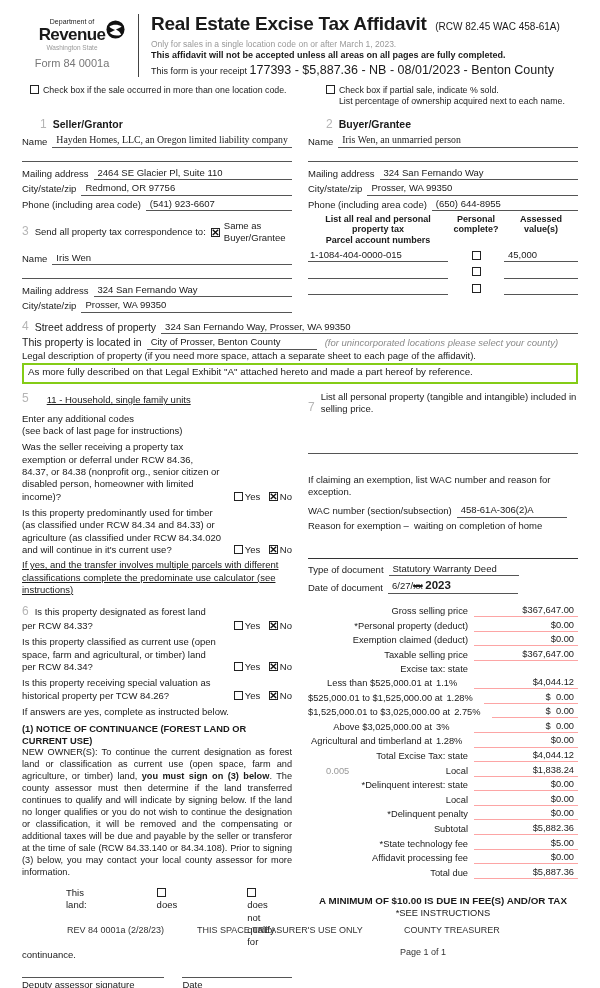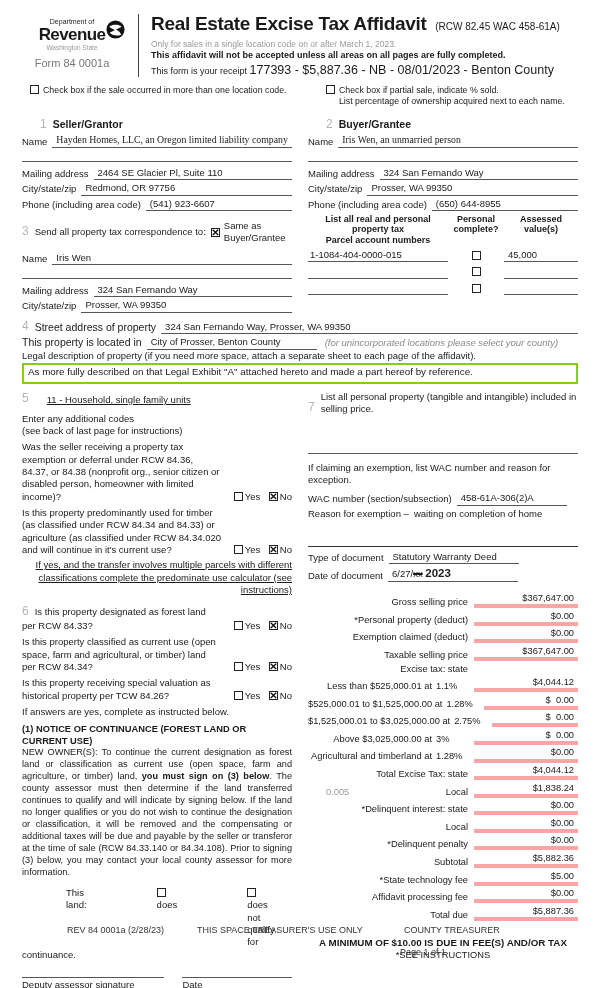--- a/index.html
+++ b/index.html
@@ -6,21 +6,21 @@
   body { margin:0; background:#e8e8e8; }
   .page {
     width:600px; height:988px; margin:0 auto; background:#fff;
     font-family:"Liberation Sans", sans-serif; color:#1a1a1a;
     font-size:9.5px; line-height:1.3; padding:8px 22px 0 22px;
     position:relative; overflow:hidden;
   }
   .gray { color:#8a8a8a; }
   .b { font-weight:bold; }
   .i { font-style:italic; }
-  .u { text-decoration:underline;text-align:right; }
+  .u { text-decoration:underline; }
   .strike { text-decoration:line-through; text-decoration-thickness:1.5px; }
   .secnum { color:#b5b5b5; font-size:12px; margin-right:6px; font-weight:normal; }
 
   
   .hdr { display:flex; align-items:stretch; }
   .logo { width:100px; text-align:center; padding-top:9px; flex:0 0 auto; }
   .logo-top { font-size:7px; color:#222; }
   .logo-big { font-size:17px; font-weight:bold; letter-spacing:-0.6px; line-height:1; position:relative; display:inline-block; }
   .logo-mark { position:absolute; right:-20px; top:-6px; }
   .logo-state { font-size:6.5px; color:#999; margin-top:1px; }
@@ -79,21 +79,21 @@
   .landrow { display:flex; margin-top:8px; }
   .landrow > div { margin-right:26px;margin-left:44px; }
   .sigpair { display:flex; gap:18px; margin-top:16px; }
   .sigpair .sp1 { flex:1.3; } .sigpair .sp2 { flex:1; }
   .sigline { border-top:1px solid #555; padding-top:1px; }
 
   
   .ex-row { display:flex; align-items:flex-end; margin-top:1.5px; font-size:9.3px; }
   .ex-left { flex:1; text-align:right; white-space:nowrap; }
   .ex-rate { display:inline-block; width:32px; text-align:left; margin-left:4px; }
-  .ex-amt { width:104px; border-bottom:4px solid #fca5a5; text-align:right; padding:0 4px 0 0; white-space:pre; margin-left:6px; }
+  .ex-amt { width:104px; border-bottom:1px solid #fca5a5; text-align:right; padding:0 4px 0 0; white-space:pre; margin-left:6px; }
   .ex-amt.noline { border-bottom:none; }
   .ex-prefix { float:left; color:#9a9a9a; margin-left:18px; }
   .hand { font-family:"DejaVu Serif", serif; font-style:italic; font-weight:bold; font-size:11.5px; white-space:nowrap; }
 
   .footer { position:absolute; left:0; right:0; top:925px; font-size:9px; color:#333; }
   .f-rev { position:absolute; left:67px; }
   .f-mid { position:absolute; left:197px; }
   .f-ct  { position:absolute; left:404px; }
   .f-page { position:absolute; left:400px; top:22px; }
 </style>
@@ -330,21 +330,21 @@
 
     <div class="col">
       <div class="row" style="margin-top:0;">
         <span class="secnum">7</span>
         <span>List all personal property (tangible and intangible) included in selling price.</span>
       </div>
       <div class="row" style="margin-top:26px;">
           <span class="fill"></span>
         </div>
 
-      <div style="margin-top:8px;">If claiming an exemption, list WAC number and reason for exception.</div>
+      <div style="margin-top:20px;">If claiming an exemption, list WAC number and reason for exception.</div>
       <div class="row" style="margin-top:6px;">
         <span class="lbl">WAC number (section/subsection)</span>
         <span class="fill" style="flex:0 0 110px;">458-61A-306(2)A</span>
       </div>
       <div class="row">
         <span class="lbl">Reason for exemption –</span>
         <span>waiting on completion of home</span>
       </div>
 
       <div style="border-top:1px solid #333; margin-top:26px; padding-top:4px;">

